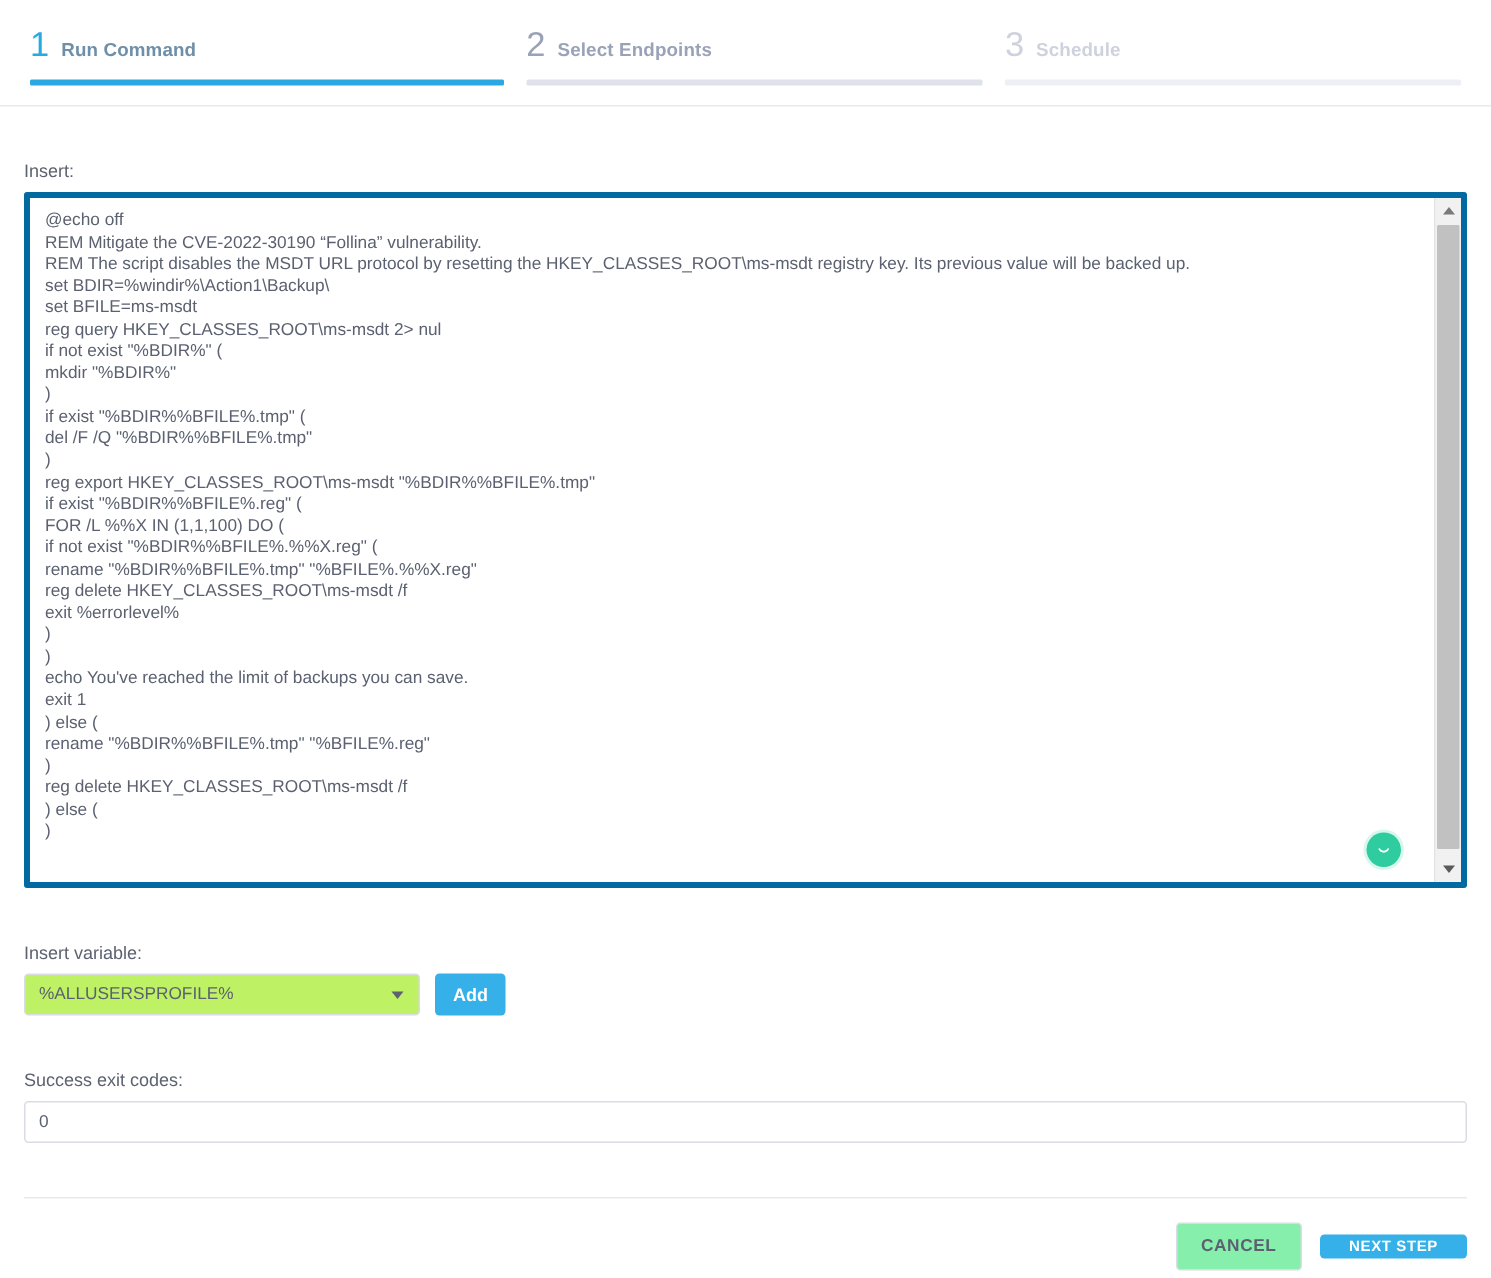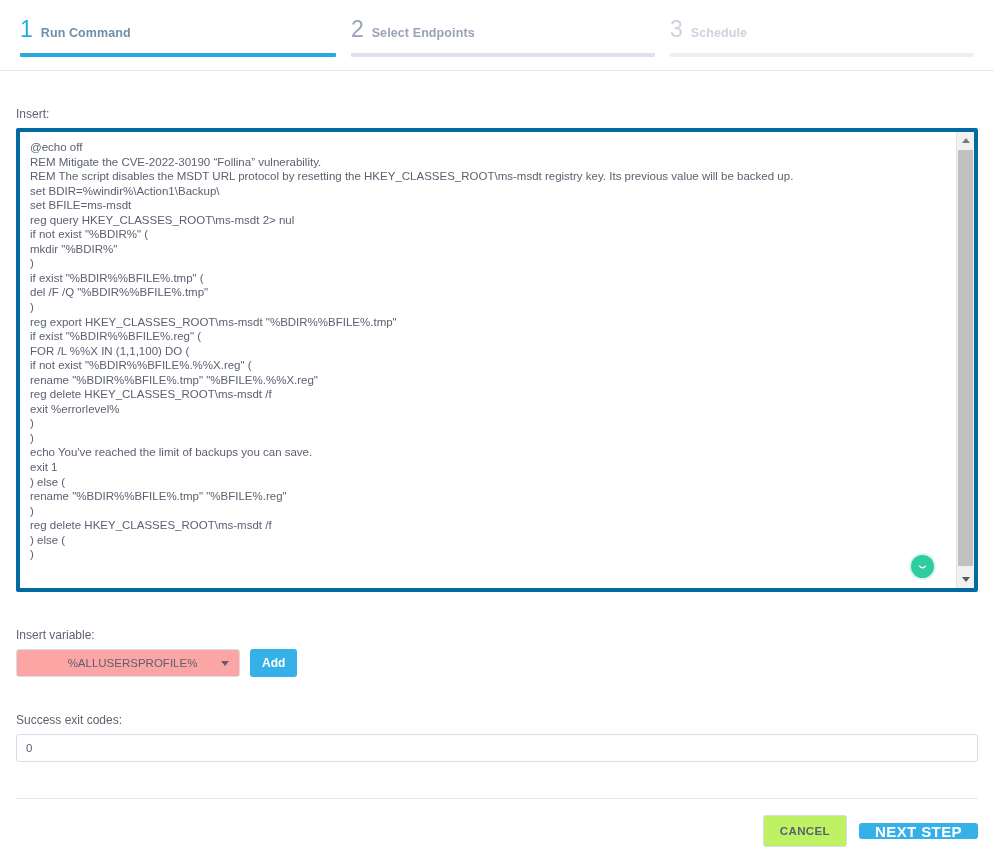--- a/index.html
+++ b/index.html
@@ -166,29 +166,28 @@
   }
 
   
   .var-row {
     display: flex;
     align-items: center;
     gap: 10px;
   }
   .select-box {
     position: relative;
-    width: 224px;
+    width: 264px;
     height: 28px;
     border: 1px solid #d9dce3;
     border-radius: 3px;
-    background: #fca5a5;
+    background: #bef264;
     display: flex;
     align-items: center;
     box-sizing: border-box;
-    justify-content: center;
   }
   .select-value {
     font-size: 11.5px;
     color: #5b6170;
     padding-left: 9px;
   }
   .select-caret {
     position: absolute;
     right: 10px;
     top: 50%;
@@ -234,21 +233,21 @@
     background: #e7e9ee;
   }
   .footer {
     display: flex;
     justify-content: flex-end;
     align-items: center;
     gap: 12px;
     padding: 16px 16px 0 16px;
   }
   .btn-cancel {
-    background: #bef264;
+    background: #86efac;
     border: 1px solid #d9dce3;
     border-radius: 3px;
     height: 32px;
     min-width: 84px;
     padding: 0 16px;
     color: #5b6170;
     font-size: 11.5px;
     font-weight: bold;
     letter-spacing: 0.4px;
     font-family: "Liberation Sans", sans-serif;
@@ -256,21 +255,21 @@
     margin-left: 16px;
   }
   .btn-next {
     background: #36b0e8;
     border: none;
     border-radius: 3px;
     height: 16px;
     min-width: 98px;
     padding: 0 16px;
     color: #fff;
-    font-size: 15px;
+    font-size: 10px;
     font-weight: bold;
     letter-spacing: 0.4px;
     font-family: "Liberation Sans", sans-serif;
     cursor: pointer;
   }
 </style>
 </head>
 <body>
 
 <div class="wizard">

